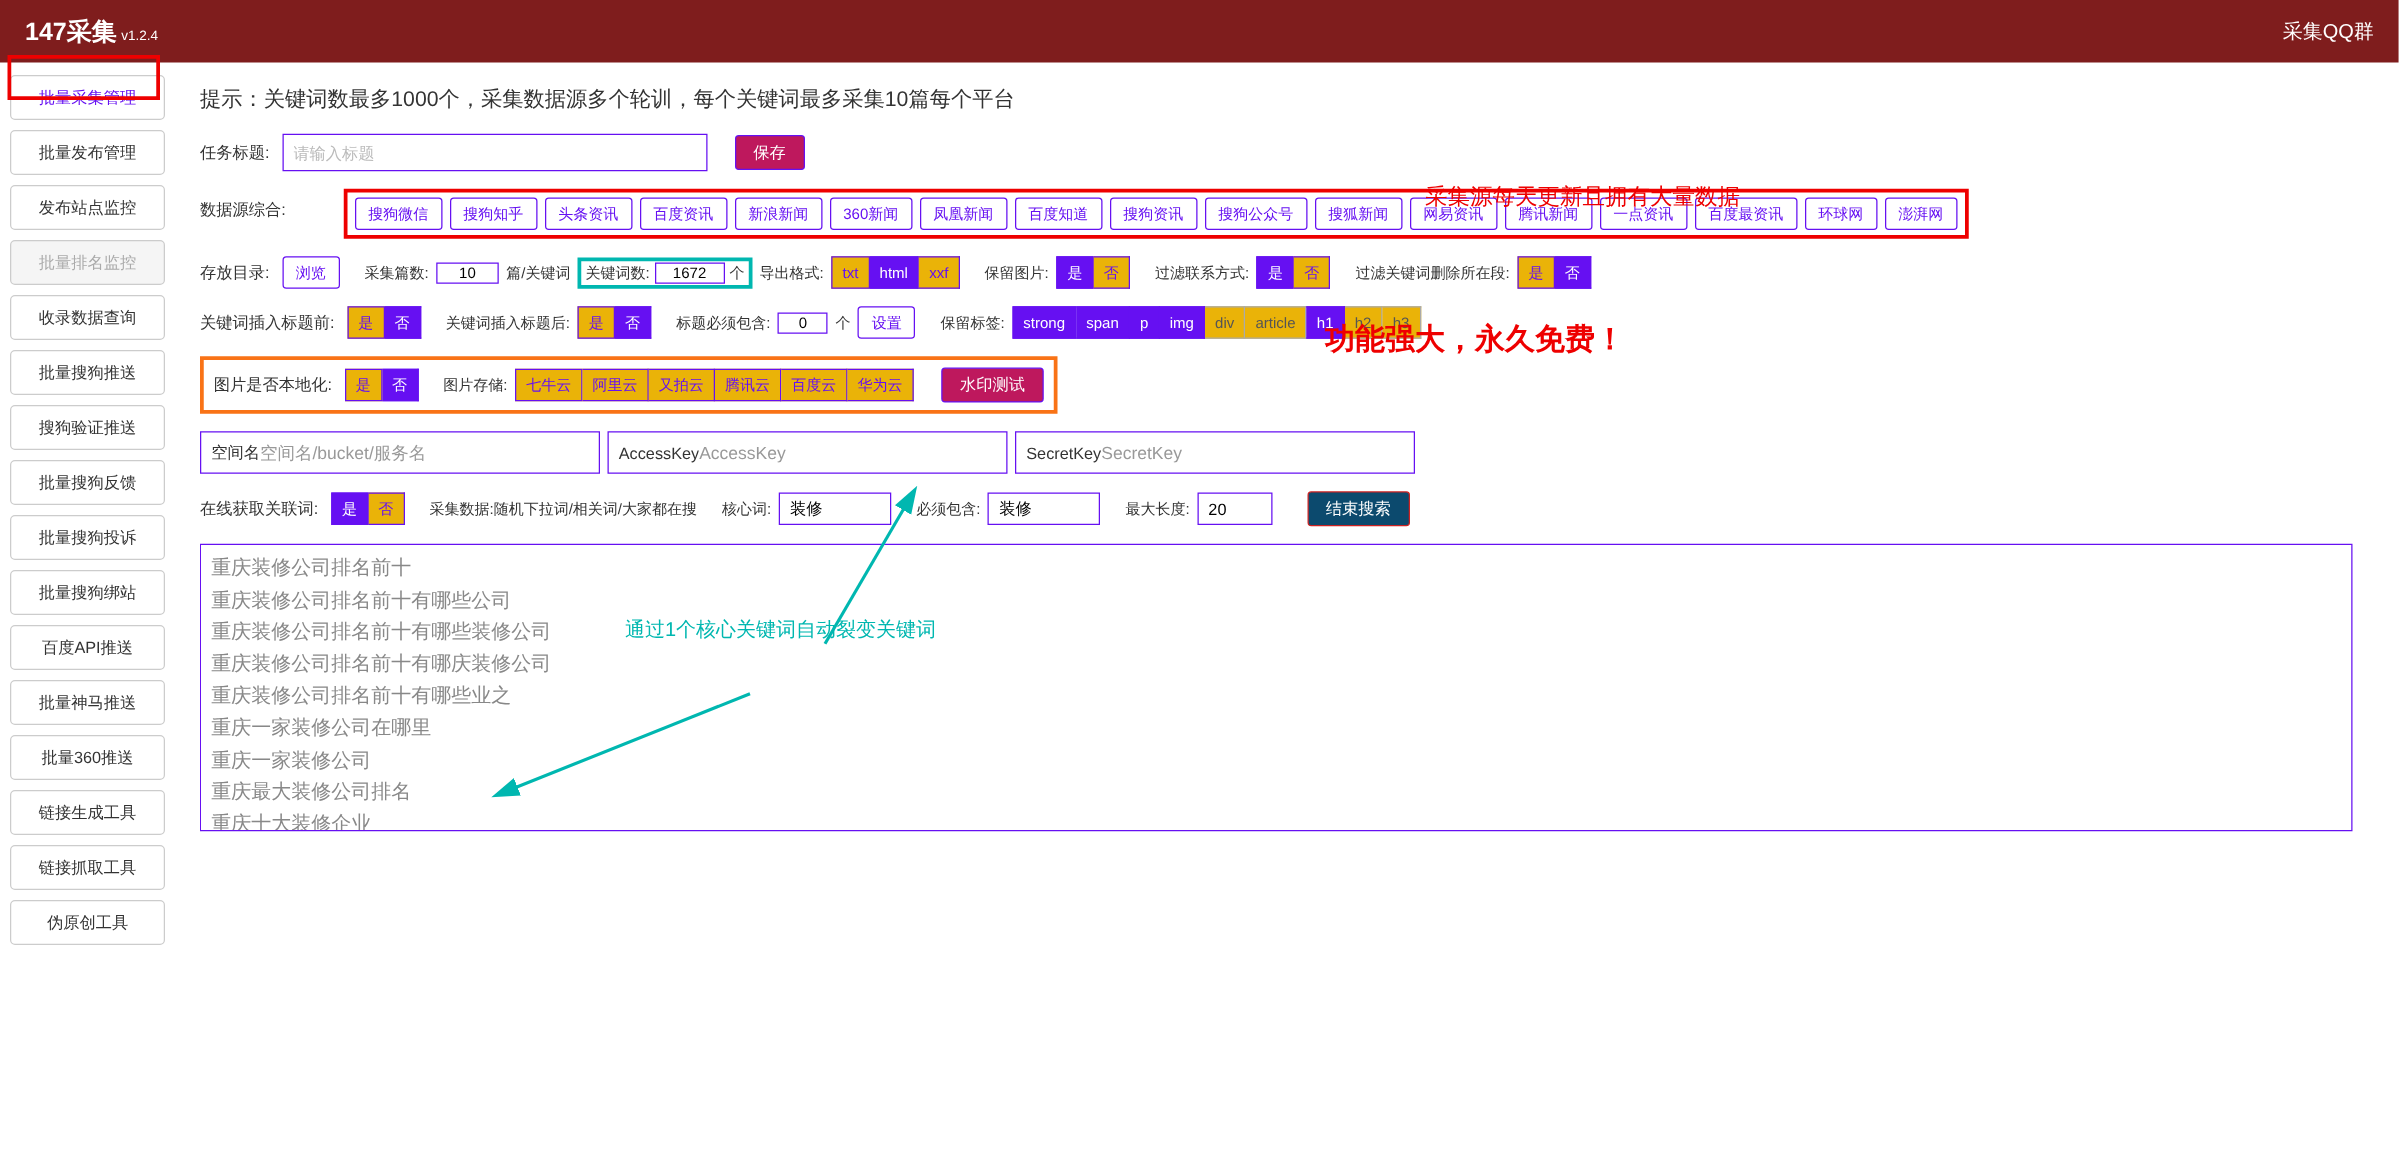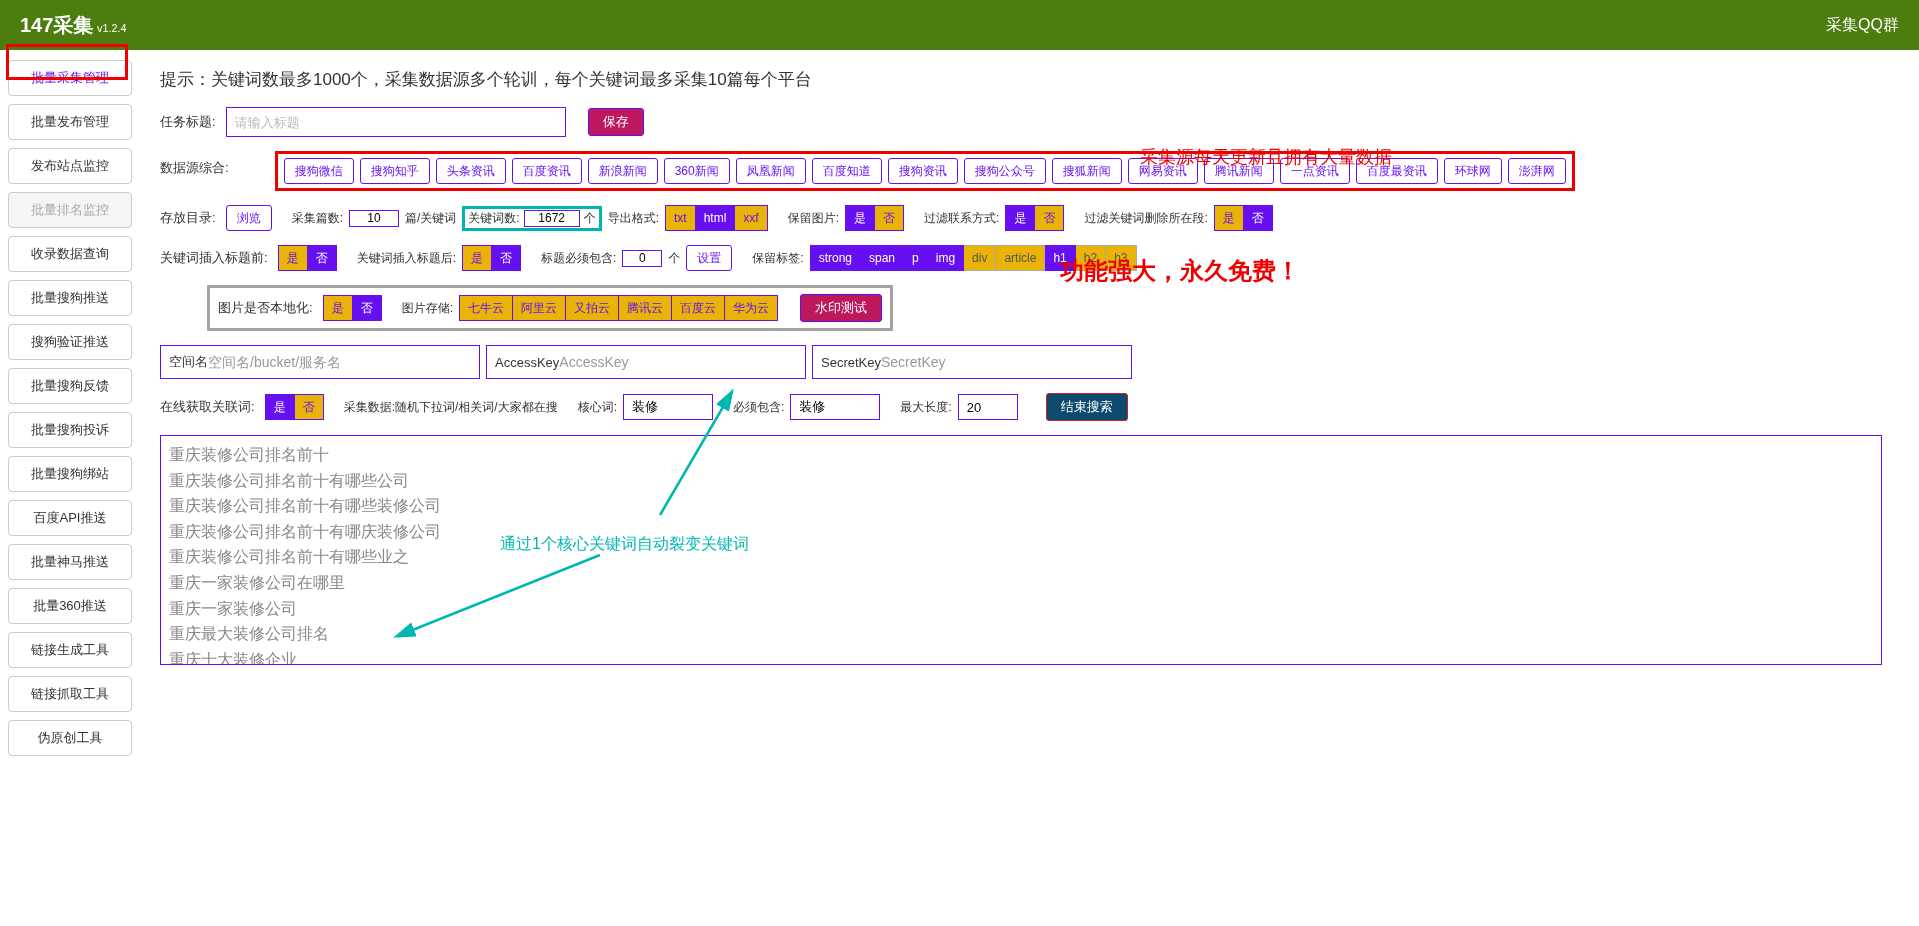--- a/index.html
+++ b/index.html
@@ -1,17 +1,17 @@
 <!DOCTYPE html>
 <html><head>
 <meta charset="utf-8">
 <style>
 * { box-sizing: border-box; margin: 0; padding: 0; }
 body { font-family: "Microsoft YaHei", Arial, sans-serif; font-size: 13px; color: #333; }
-.topbar { background: #4d7c0f; color: #fff; height: 50px; display: flex; align-items: center; padding: 0 20px; justify-content: space-between; }
+.topbar { background: #7f1d1d; color: #fff; height: 50px; display: flex; align-items: center; padding: 0 20px; justify-content: space-between; }
 .brand { font-size: 20px; font-weight: bold; }
 .topright { font-size: 16px; margin-left: 28px; }
 .layout { display: flex; }
 .sidebar { width: 140px; padding: 10px 8px; }
 .sidebar button { display: block; width: 100%; margin-bottom: 8px; padding: 8px 4px; background: #fff; border: 1px solid #ccc; border-radius: 4px; font-size: 13px; cursor: pointer; color: #333; }
 .sidebar button.active { color: #6610f2; }
 .sidebar button.disabled { color: #aaa; background: #f5f5f5; }
 .main { flex: 1; padding: 18px 20px; position: relative; }
 .hint { font-size: 17px; margin-bottom: 16px; }
 .row { display: flex; align-items: center; flex-wrap: wrap; margin-bottom: 14px; gap: 6px; }
@@ -36,21 +36,21 @@
 .teal-box { border: 3px solid #00b7b0; padding: 1px 3px; display: inline-flex; align-items: center; gap: 4px; }
 .num-input { width: 50px; height: 17px; border: 1px solid #6610f2; text-align: center; font-size: 12px; }
 .small-label { font-size: 12px; color: #333; }
 .inline-gap { margin-left: 14px; }
 .annot-red { color: #e00; font-size: 18px; position: absolute; }
 .annot-teal { color: #00b7b0; font-size: 16px; position: absolute; }
 .big-input-wrap { display: inline-flex; align-items: center; border: 1px solid #6610f2; height: 34px; padding: 0 8px; width: 320px; }
 .big-input-wrap input { border: none; outline: none; flex: 1; font-size: 14px; }
 .big-input-wrap input::placeholder { color: #999; }
 .textarea-big { width: 99%; height: 230px; border: 1px solid #6610f2; padding: 6px 8px; font-size: 16px; color: #888; line-height: 1.6; resize: none; overflow-y: scroll; font-family: inherit; }
-.redbox-row3 { border: 3px solid #a3a3a3; padding: 6px 8px; display: inline-flex; align-items: center; gap: 6px; margin-left: 47px; }
+.redbox-row3 { border: 3px solid #f97316; padding: 6px 8px; display: inline-flex; align-items: center; gap: 6px; }
 .arrow-svg { position: absolute; pointer-events: none; }
 </style>
 </head>
 <body>
 
 <div class="topbar">
   <div>
     <span class="brand">147采集</span>
     <small>v1.2.4</small>
   </div>
@@ -238,21 +238,21 @@
       <input class="txt-input" style="width: 90px; height: 26px;" value="装修">
       <span class="small-label inline-gap">必须包含:</span>
       <input class="txt-input" style="width: 90px; height: 26px;" value="装修">
       <span class="small-label inline-gap">最大长度:</span>
       <input class="txt-input" style="width: 60px; height: 26px;" value="20">
       <span style="width:16px"></span>
       <button class="btn btn-danger">结束搜索</button>
     </div>
 
     
-    <div class="annot-teal" style="top:484px; left:360px;">通过1个核心关键词自动裂变关键词</div>
+    <div class="annot-teal" style="top:444px; left:360px;">通过1个核心关键词自动裂变关键词</div>
     <svg class="arrow-svg" style="top:325px; left:230px; width:420px; height:280px;">
       <defs>
           <marker id="ah" markerWidth="10" markerHeight="10" refX="6" refY="3" orient="auto">
             <path d="M0,0 L0,6 L9,3 z" fill="#00b7b0"></path>
           </marker>
         </defs>
       <line x1="290" y1="140" x2="360" y2="20" stroke="#00b7b0" stroke-width="2.5" marker-end="url(#ah)"></line>
       <line x1="230" y1="180" x2="30" y2="260" stroke="#00b7b0" stroke-width="2.5" marker-end="url(#ah)"></line>
     </svg>
 

